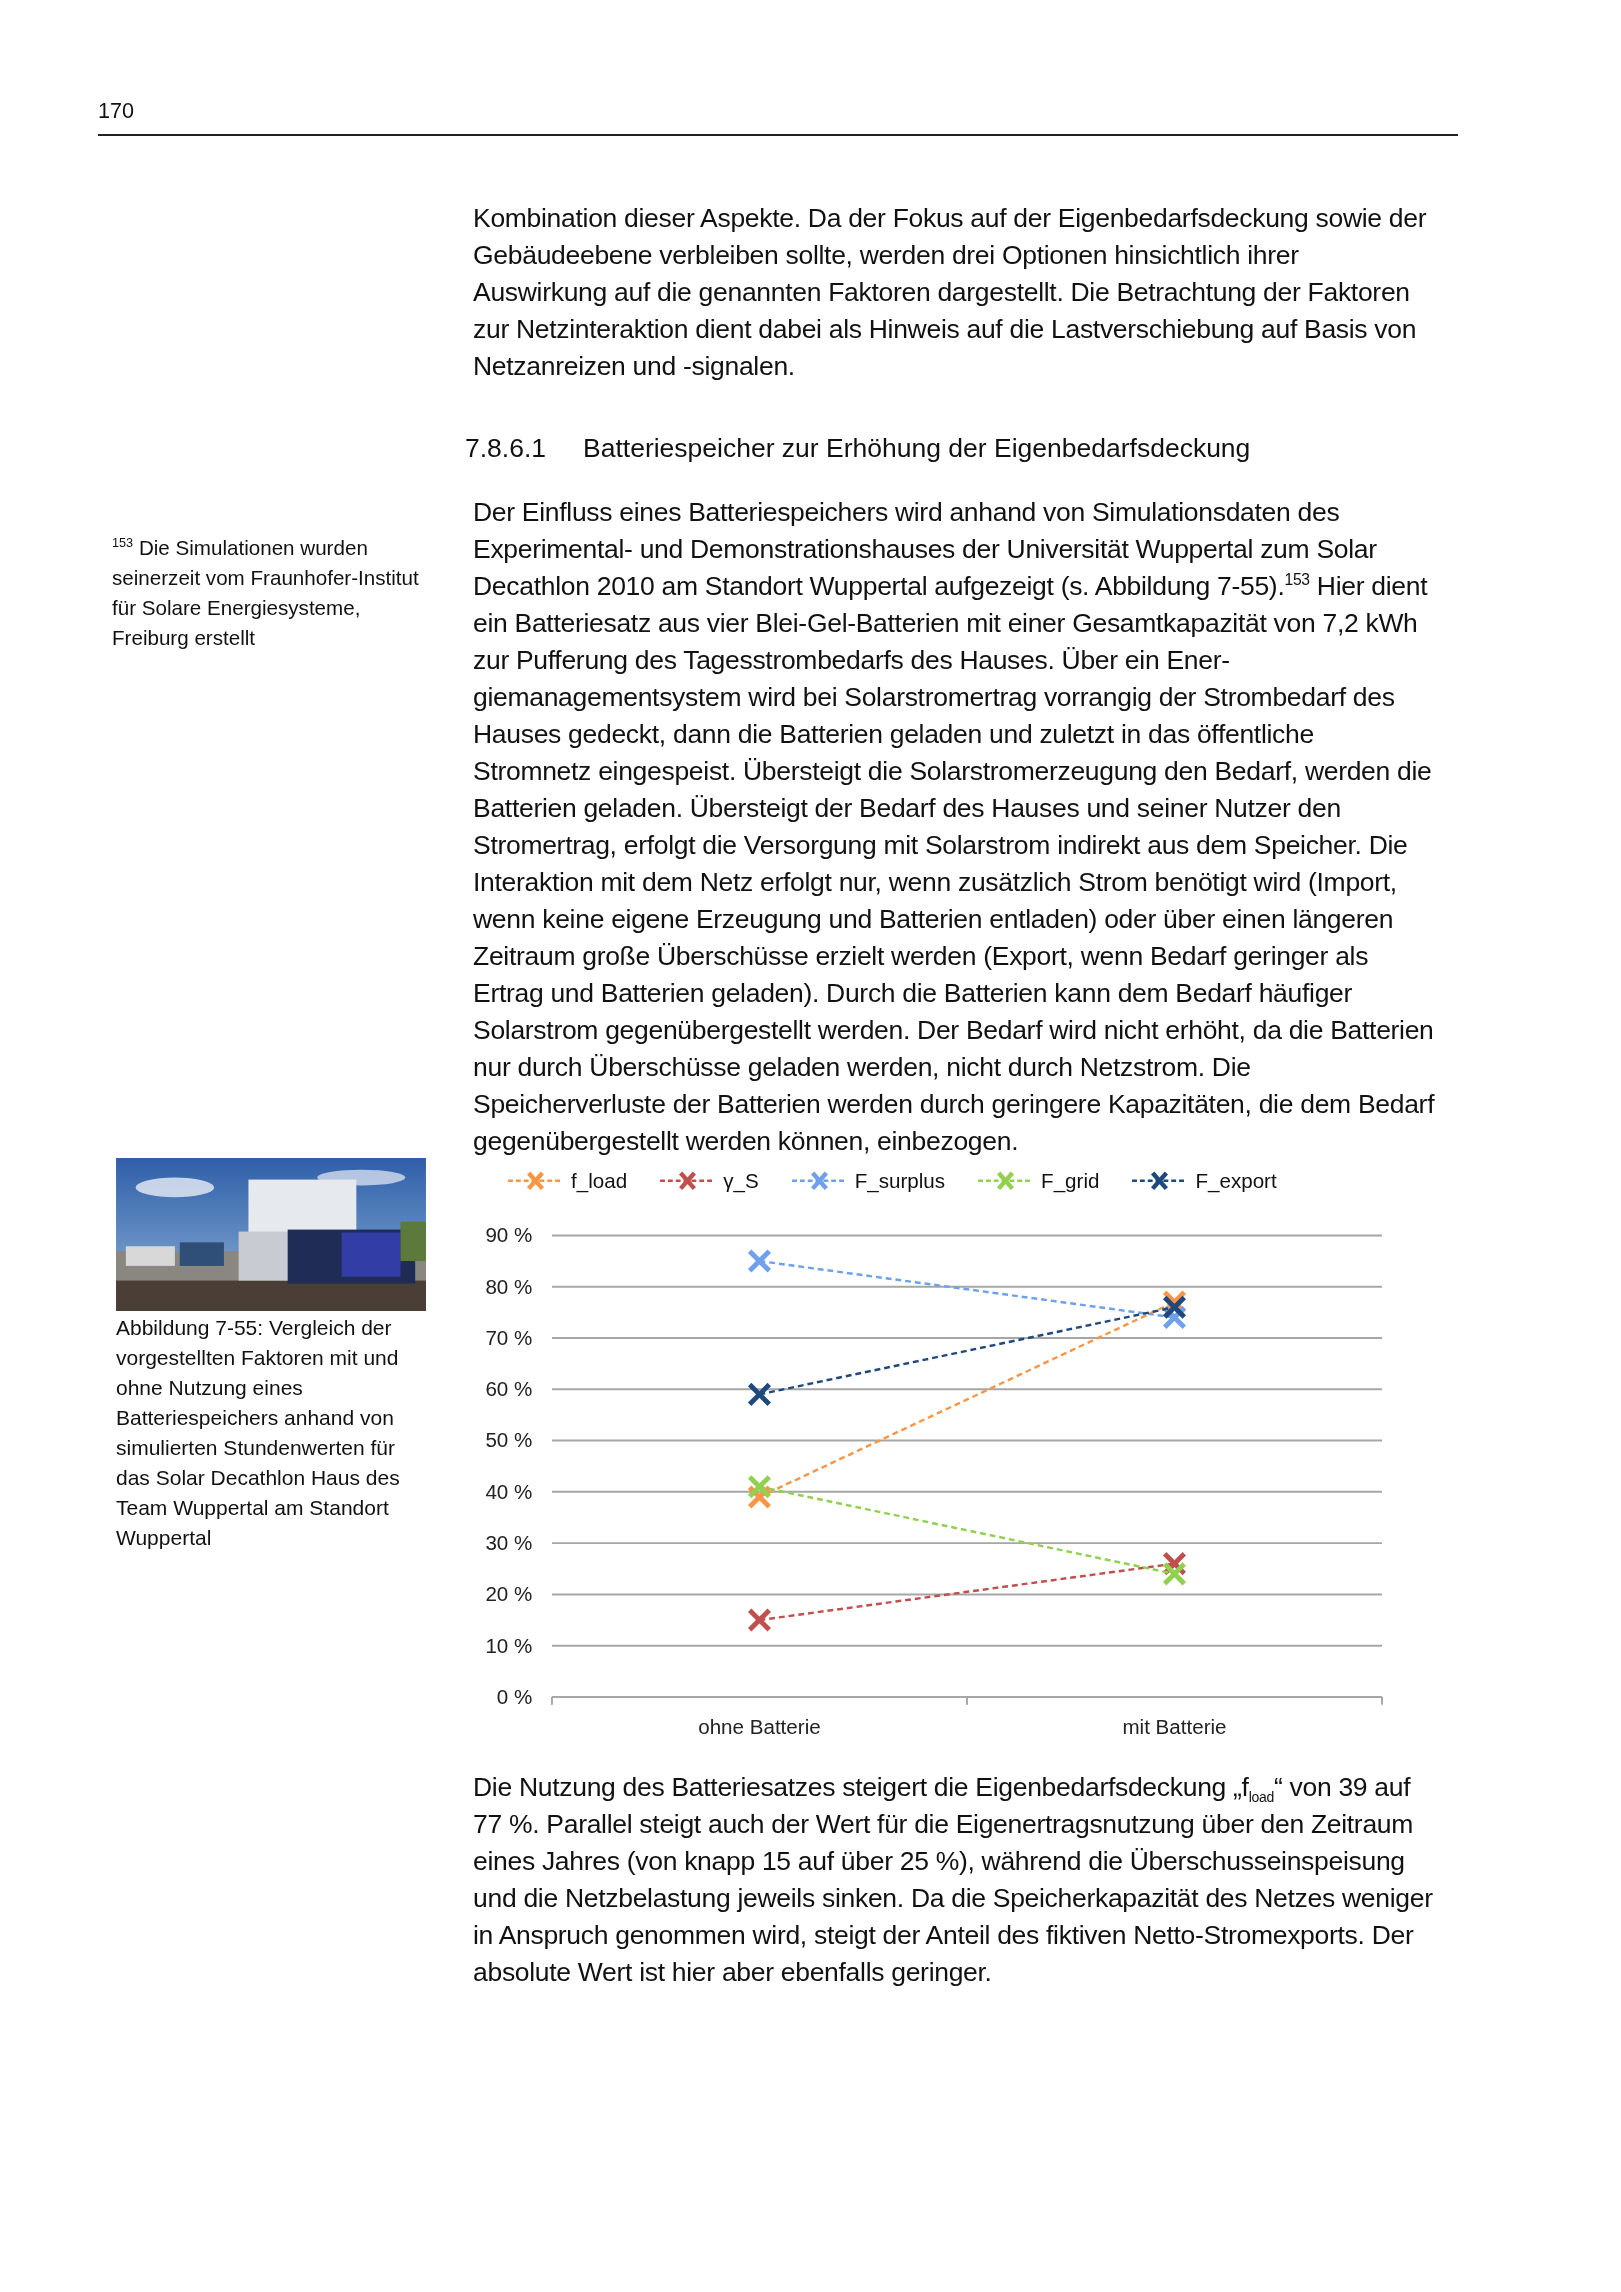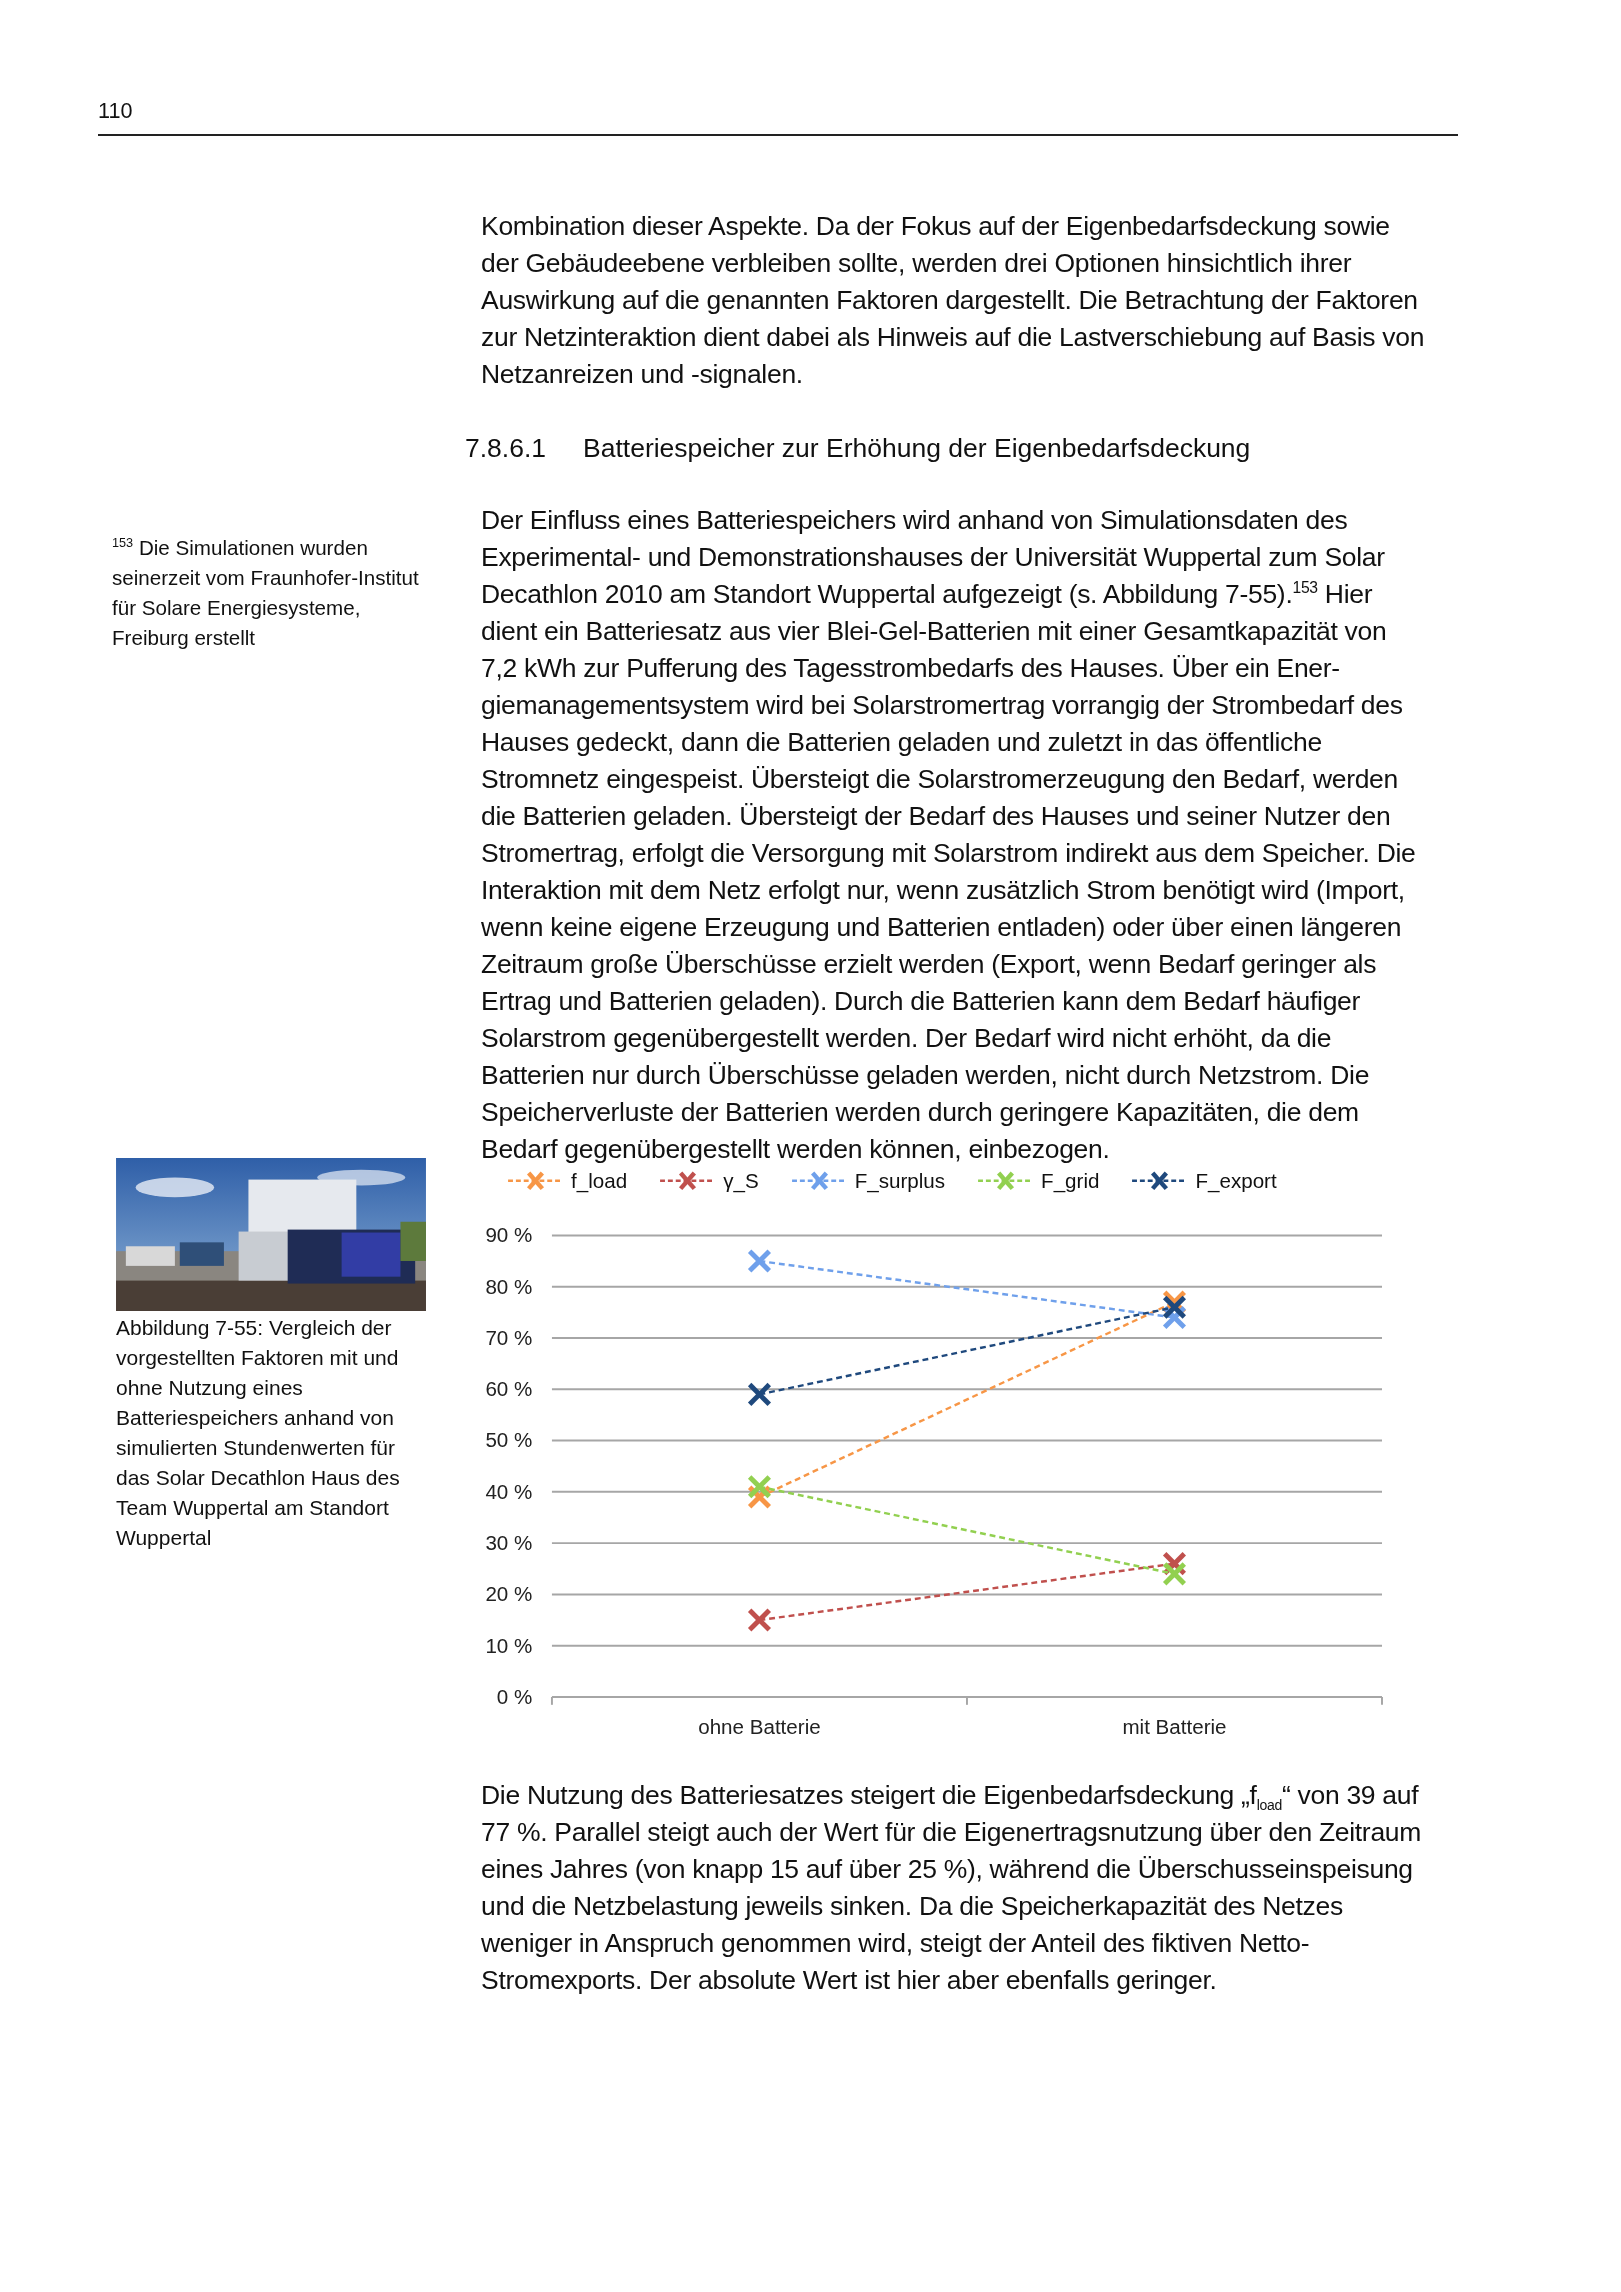--- a/index.html
+++ b/index.html
@@ -1,39 +1,39 @@
 <!DOCTYPE html>
 <html><head>
 <meta charset="utf-8">
 <style>
   html,body{margin:0;padding:0;background:#fff;}
   body{width:1621px;height:2293px;position:relative;font-family:"Liberation Sans","DejaVu Sans",sans-serif;color:#111;overflow:hidden;}
   .page-num{position:absolute;left:98px;top:98px;font-size:21.6px;}
   .header-rule{position:absolute;left:98px;top:134px;width:1360px;height:2px;background:#222;}
   .body-text{position:absolute;left:465px;width:980px;font-size:26.5px;line-height:37px;letter-spacing:-0.3px;}
-  .body-text p{margin:16px;}
+  .body-text p{margin:8px;}
   .p1{top:192px;}
   .heading{position:absolute;left:465px;top:433px;font-size:26.5px;}
   .heading .num{display:inline-block;width:118px;}
   .p2{top:486px;}
   .p3{top:1761px;}
   sup{font-size:15.7px;line-height:0;}
   sub{font-size:14px;line-height:0;}
   .footnote{position:absolute;left:112px;top:533px;width:314px;font-size:20.6px;line-height:30px;}
   .footnote sup{font-size:12.7px;}
   .figure-img{position:absolute;left:116px;top:1158px;width:310px;height:153px;overflow:hidden;}
   .caption{position:absolute;left:116px;top:1313px;width:314px;font-size:21px;line-height:30px;}
   .chart{position:absolute;left:451px;top:1157px;width:980px;height:588px;}
   .legend{position:absolute;left:57px;top:11.8px;display:flex;gap:33px;font-size:20.6px;}
   .legend-item{display:flex;align-items:center;gap:8px;}
 </style>
 </head>
 <body>
 
-<div class="page-num">110</div>
+<div class="page-num">170</div>
 <div class="header-rule"></div>
 
 <div class="body-text p1">
   <p>Kombination dieser Aspekte. Da der Fokus auf der Eigenbedarfsdeckung sowie der Gebäudeebene verbleiben sollte, werden drei Optionen hinsichtlich ihrer Auswirkung auf die genannten Faktoren dargestellt. Die Betrachtung der Fak­toren zur Netzinteraktion dient dabei als Hinweis auf die Lastverschiebung auf Basis von Netzanreizen und -signalen.</p>
 </div>
 
 <div class="heading">
   <span class="num">7.8.6.1</span><span>Batteriespeicher zur Erhöhung der Eigenbedarfsdeckung</span>
 </div>
 

